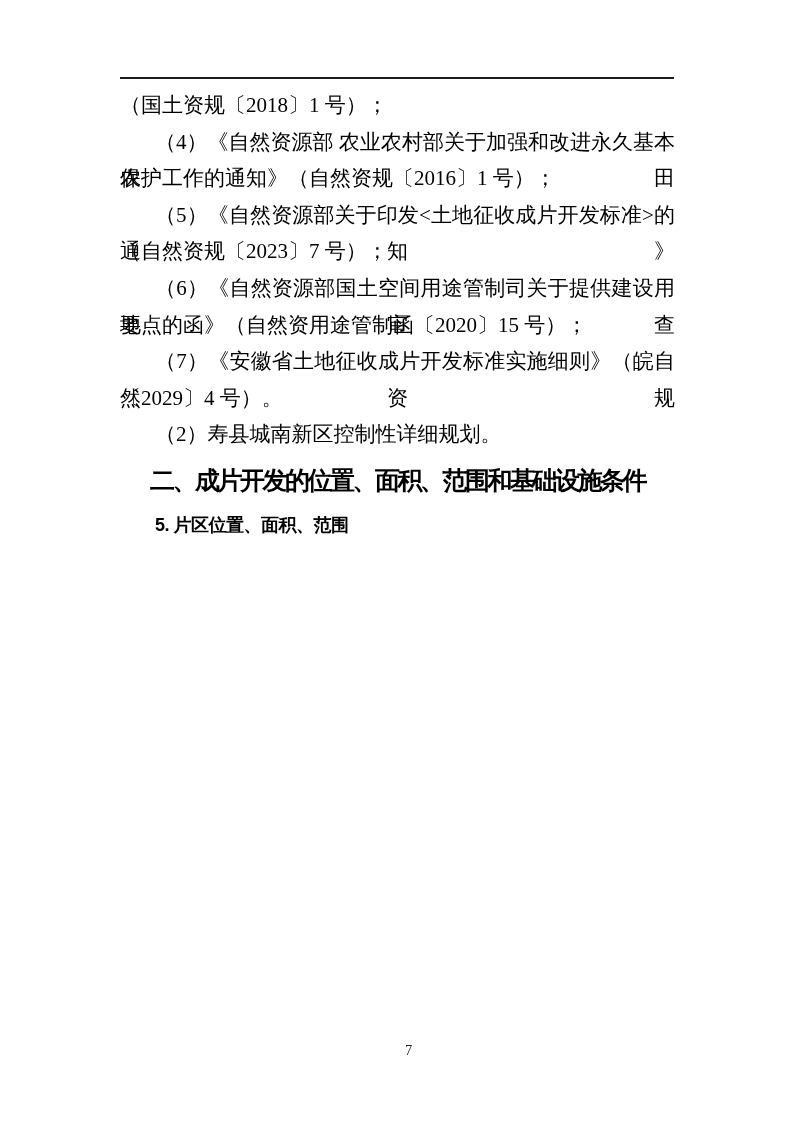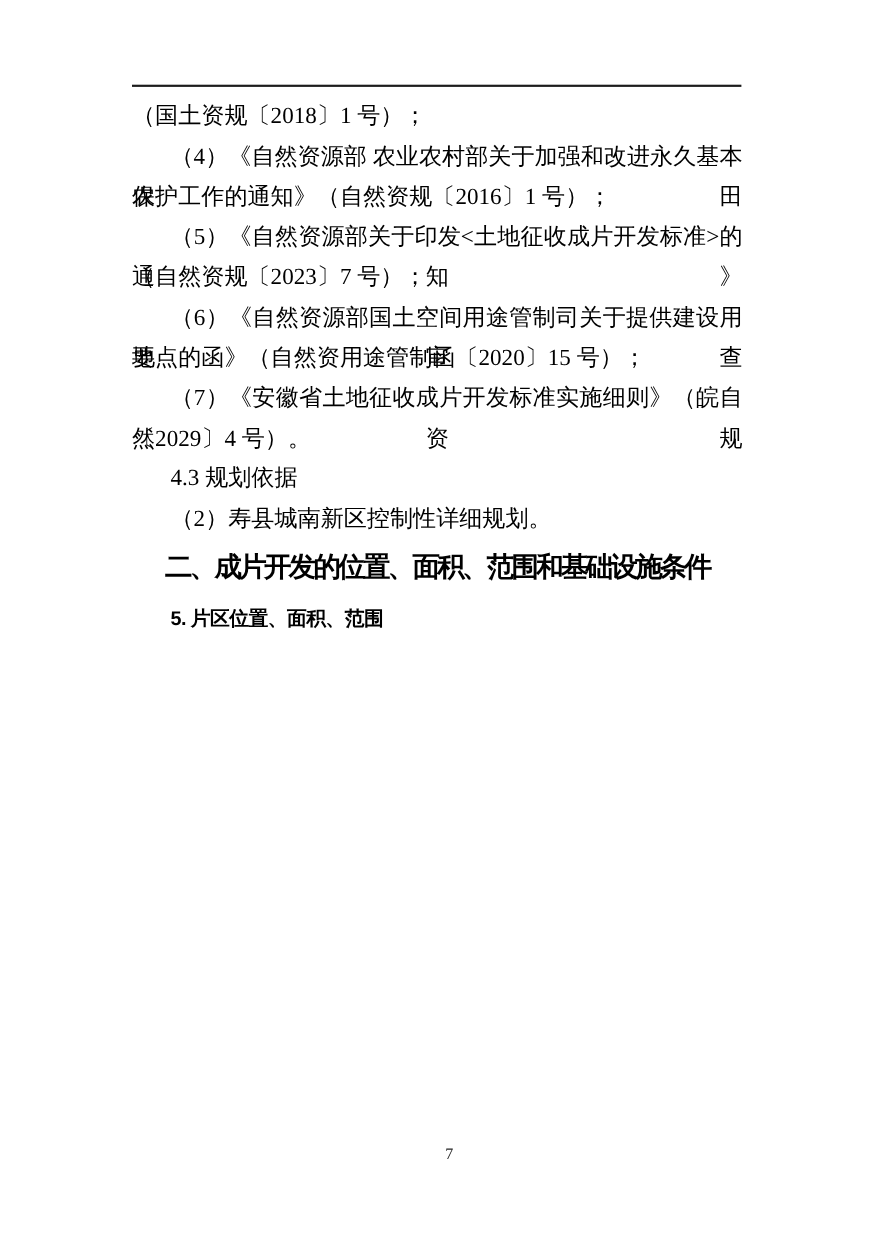--- a/index.html
+++ b/index.html
@@ -42,21 +42,21 @@
   }
   .fill {
     text-align: justify;
     text-align-last: justify;
   }
   .section-heading {
     margin-top: 3px;
     line-height: 48px;
     height: 48px;
     text-align: center;
-    font-family: Liberation Serif, serif;
+    font-family: Liberation Sans, sans-serif;
     font-weight: bold;
     font-size: 25px;
     letter-spacing: -2.5px;
     text-indent: 0;
   }
   .subsection-heading {
     margin-top: 2px;
     line-height: 38px;
     height: 38px;
     font-family: "Liberation Sans", "DejaVu Sans", sans-serif;
@@ -92,21 +92,20 @@
 
     <div class="line">（国土资规〔2018〕1 号）；</div>
     <div class="line indent fill">（4）《自然资源部 农业农村部关于加强和改进永久基本农田</div>
     <div class="line">保护工作的通知》（自然资规〔2016〕1 号）；</div>
     <div class="line indent fill">（5）《自然资源部关于印发&lt;土地征收成片开发标准&gt;的通知》</div>
     <div class="line">（自然资规〔2023〕7 号）；</div>
     <div class="line indent fill">（6）《自然资源部国土空间用途管制司关于提供建设用地审查</div>
     <div class="line">要点的函》（自然资用途管制函〔2020〕15 号）；</div>
     <div class="line indent fill">（7）《安徽省土地征收成片开发标准实施细则》（皖自然资规</div>
     <div class="line">〔2029〕4 号）。</div>
-    <div class="line indent">4.3 规划依据</div>
     <div class="line indent">（2）寿县城南新区控制性详细规划。</div>
 
     <div class="section-heading">二、成片开发的位置、面积、范围和基础设施条件</div>
 
     <div class="subsection-heading">5. 片区位置、面积、范围</div>
 
 
   </div>
 
   <div class="page-number">7</div>

